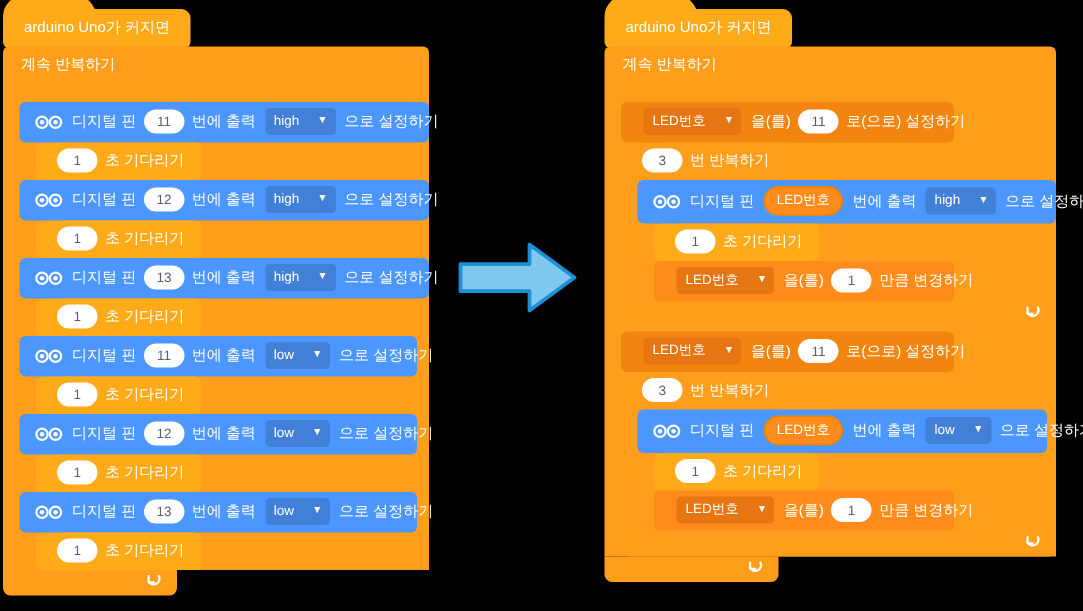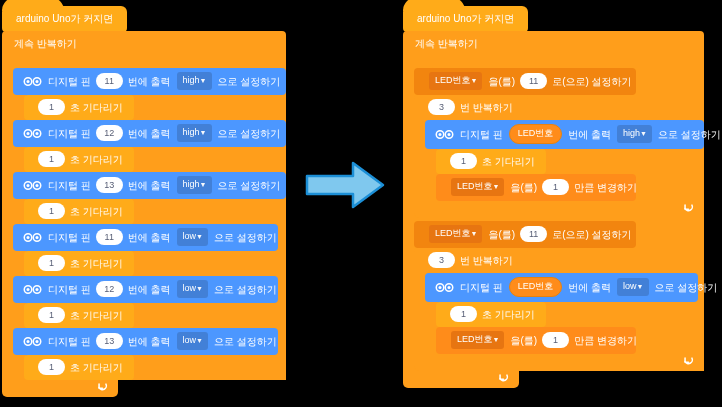--- a/index.html
+++ b/index.html
@@ -80,21 +80,21 @@
 
   
   .num{
     background:#fff;color:#575E75;border-radius:9px;
     min-width:17px;height:16px;padding:0 5px;
     display:inline-flex;align-items:center;justify-content:center;
     font-size:9px;margin:0 4px;
   }
   .dd{
     border-radius:3px;padding:2px 5px 3px 6px;
-    display:inline-flex;align-items:center;gap:0;
+    display:inline-flex;align-items:center;gap:12px;
     font-size:9px;margin:0 5px;color:#fff;
   }
   .dd.blue{background:#4280D7;}
   .dd.orange{background:#E77511;}
   .dd .caret{font-size:7px;opacity:.95;}
   .varpill{
     background:#FF8C1A;border:1px solid #E8820F;
     border-radius:10px;padding:2px 8px 3px 8px;font-size:9px;color:#fff;
     display:inline-flex;align-items:center;margin:0 5px;
   }

